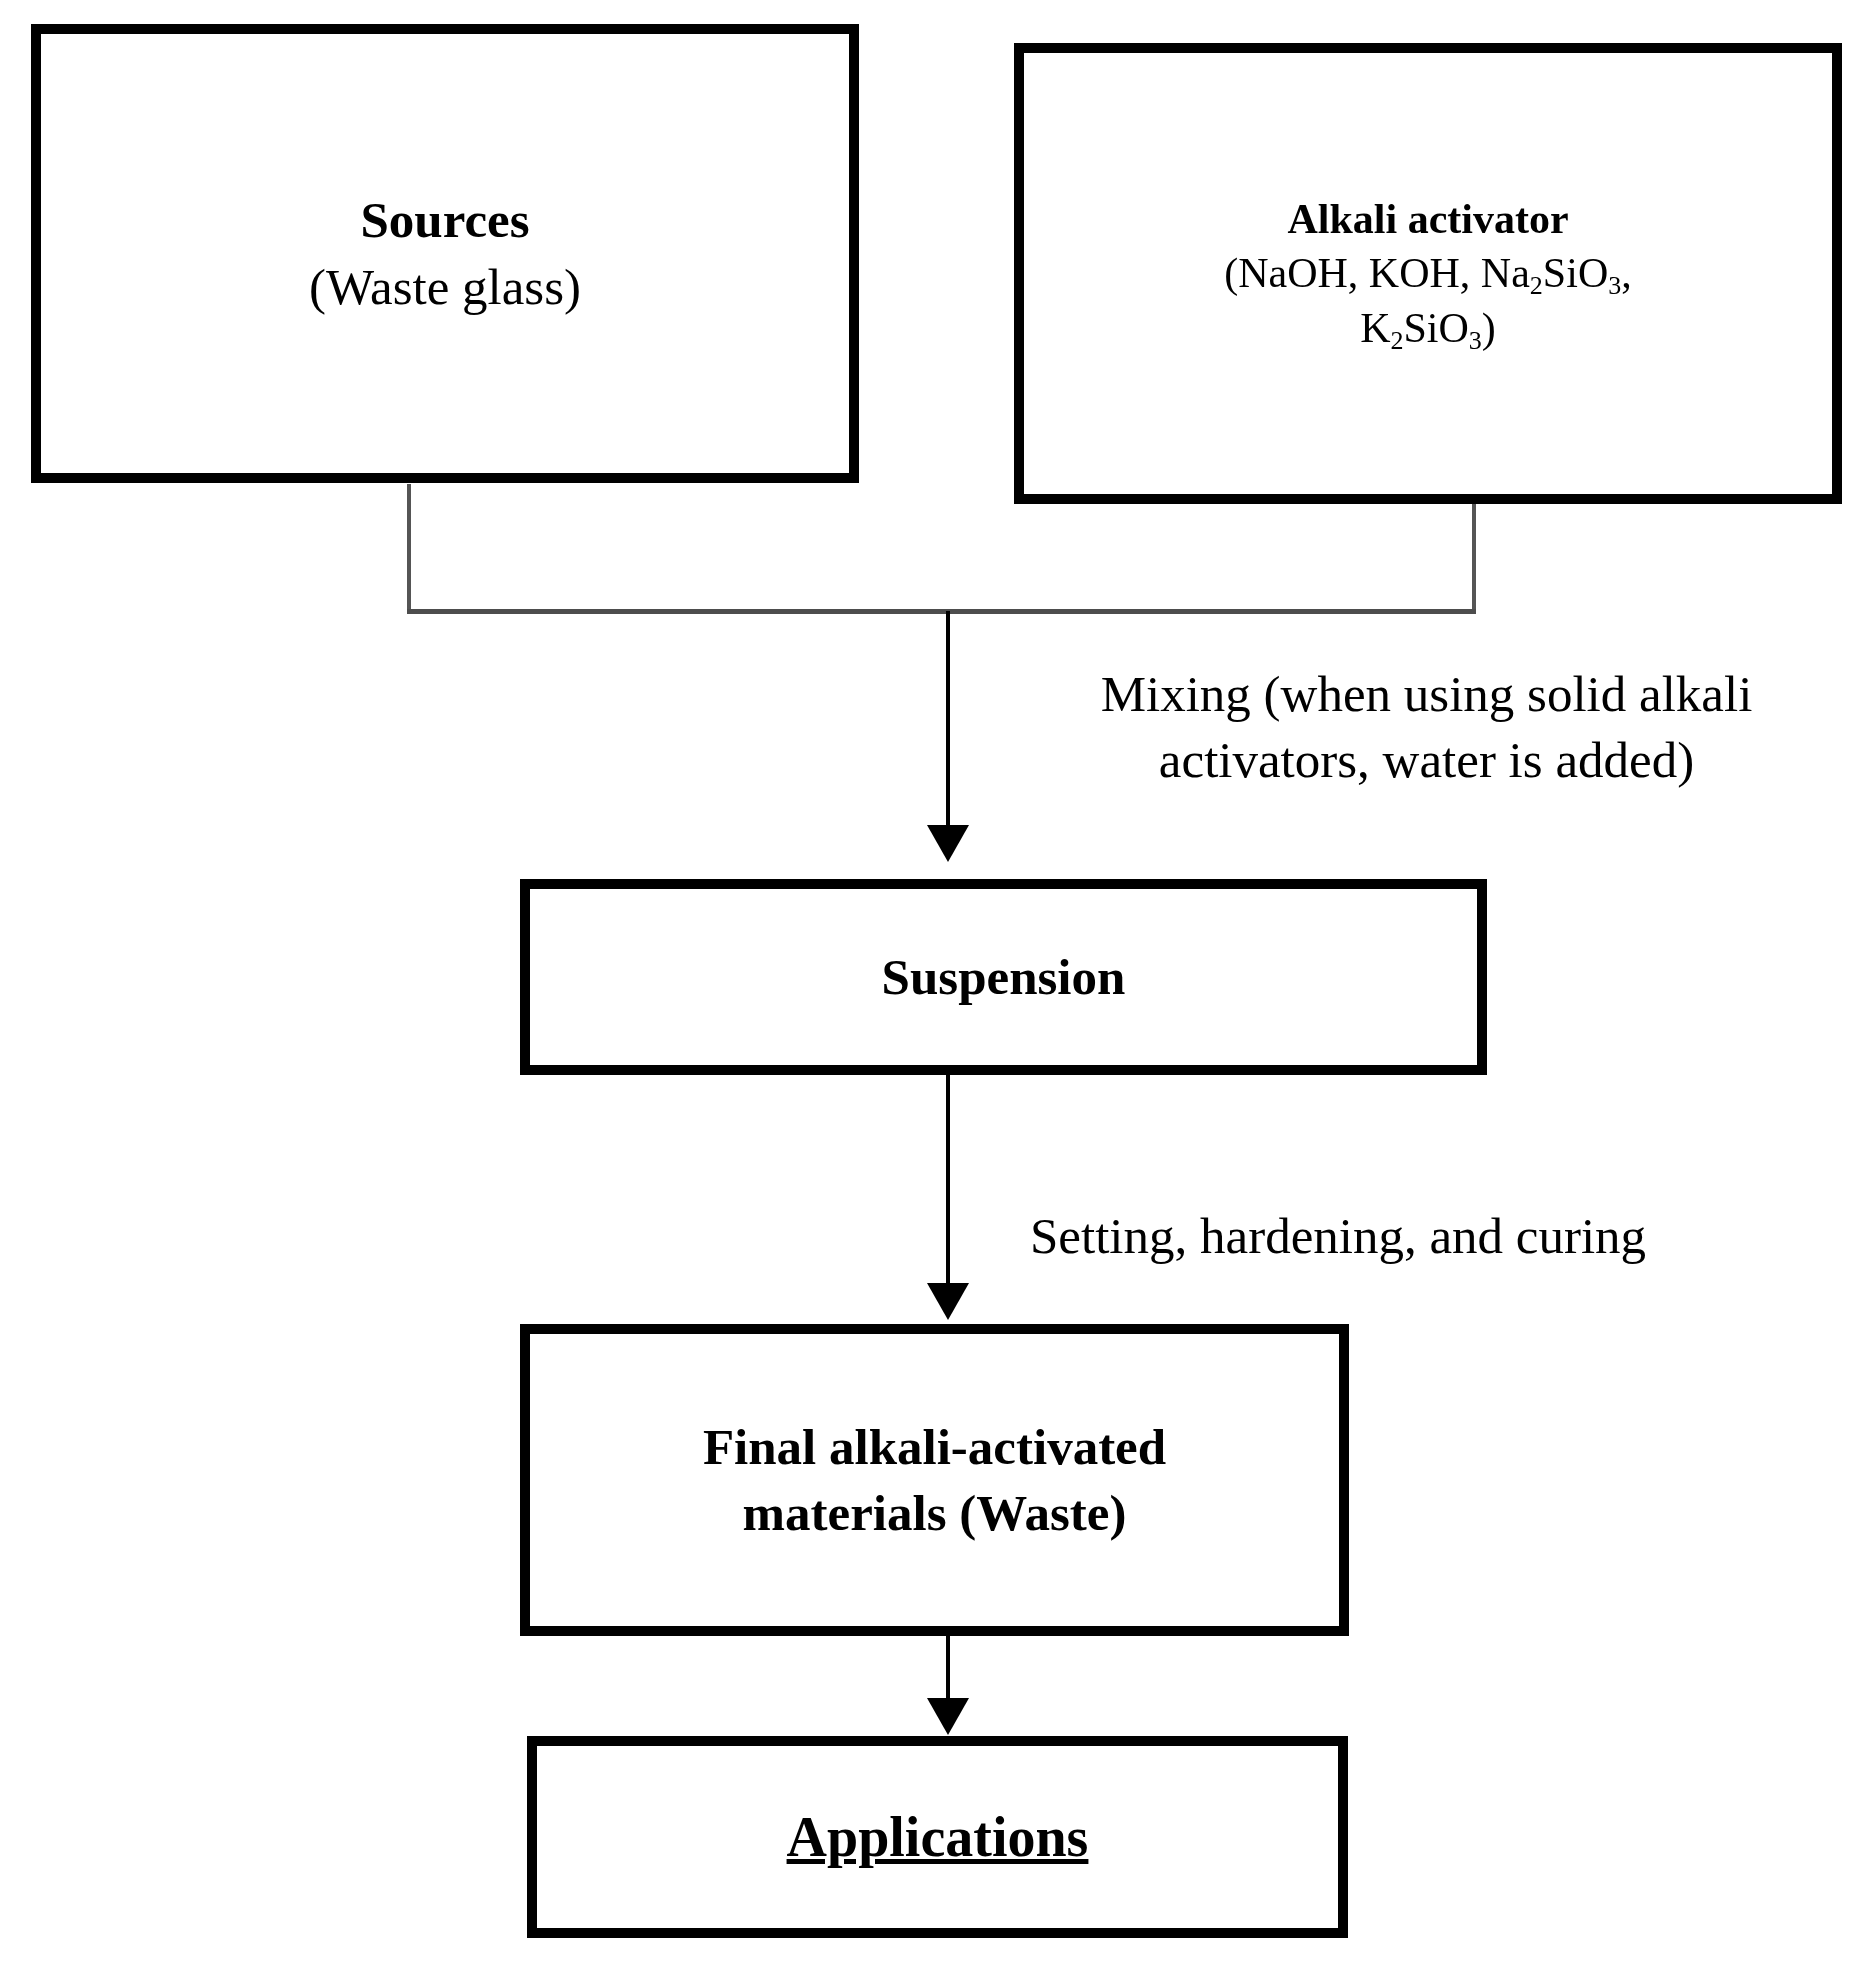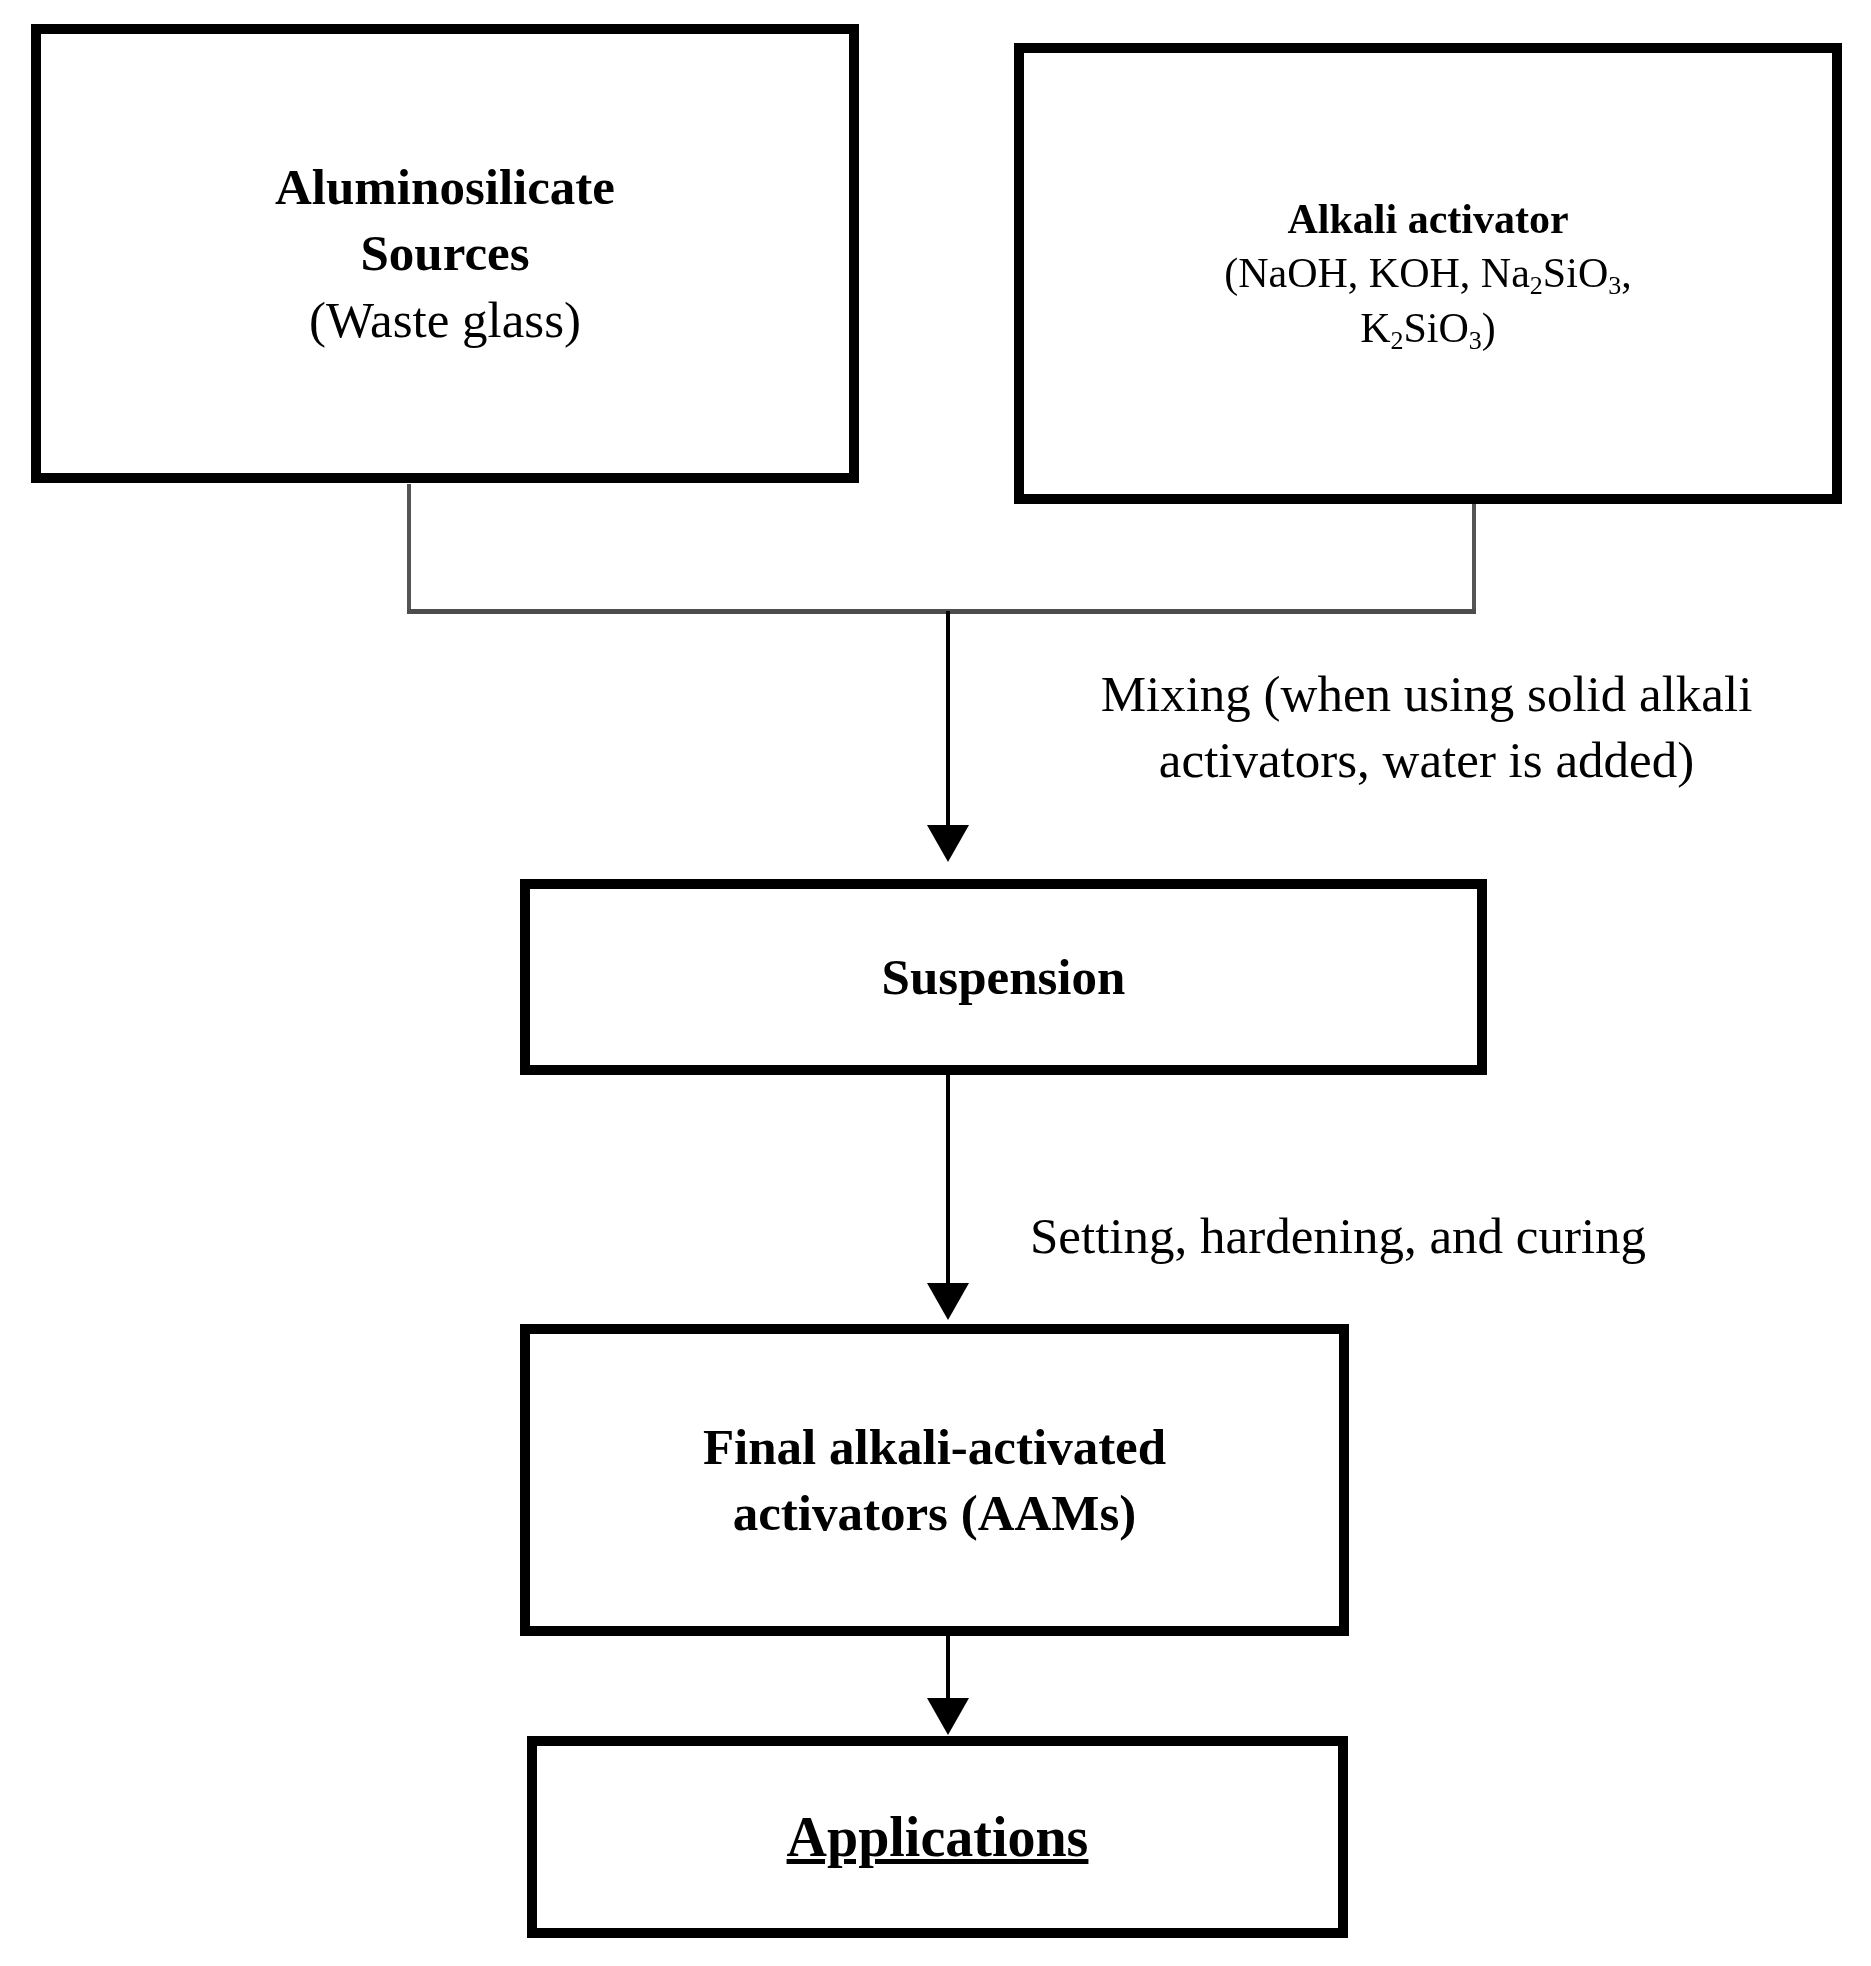--- a/index.html
+++ b/index.html
@@ -132,21 +132,20 @@
     text-align: left;
     white-space: nowrap;
   }
 </style>
 </head>
 <body>
 
 <div id="canvas">
 
   <div class="node" id="node-aluminosilicate">
-    <span class="line bold">Aluminosilicate</span>
     <span class="line bold">Sources</span>
     <span class="line">(Waste glass)</span>
   </div>
 
   <div class="node" id="node-alkali-activator">
     <span class="line bold">Alkali activator</span>
     <span class="line"><span>(NaOH, KOH, Na</span><sub>2</sub><span>SiO</span><sub>3</sub><span>,</span></span>
     <span class="line"><span>K</span><sub>2</sub><span>SiO</span><sub>3</sub><span>)</span></span>
   </div>
 
@@ -168,21 +167,21 @@
 
   <div class="vline" id="arrow2-shaft"></div>
   <div class="arrowhead" id="arrow2-head"></div>
 
   <div class="edge-label" id="label-setting">
     <span class="line">Setting, hardening, and curing</span>
   </div>
 
   <div class="node" id="node-aams">
     <span class="line bold">Final alkali-activated</span>
-    <span class="line bold">activators (AAMs)</span>
+    <span class="line bold">materials (Waste)</span>
   </div>
 
   <div class="vline" id="arrow3-shaft"></div>
   <div class="arrowhead" id="arrow3-head"></div>
 
   <div class="node" id="node-applications">
     <span class="line bold">Applications</span>
   </div>
 
 </div>

